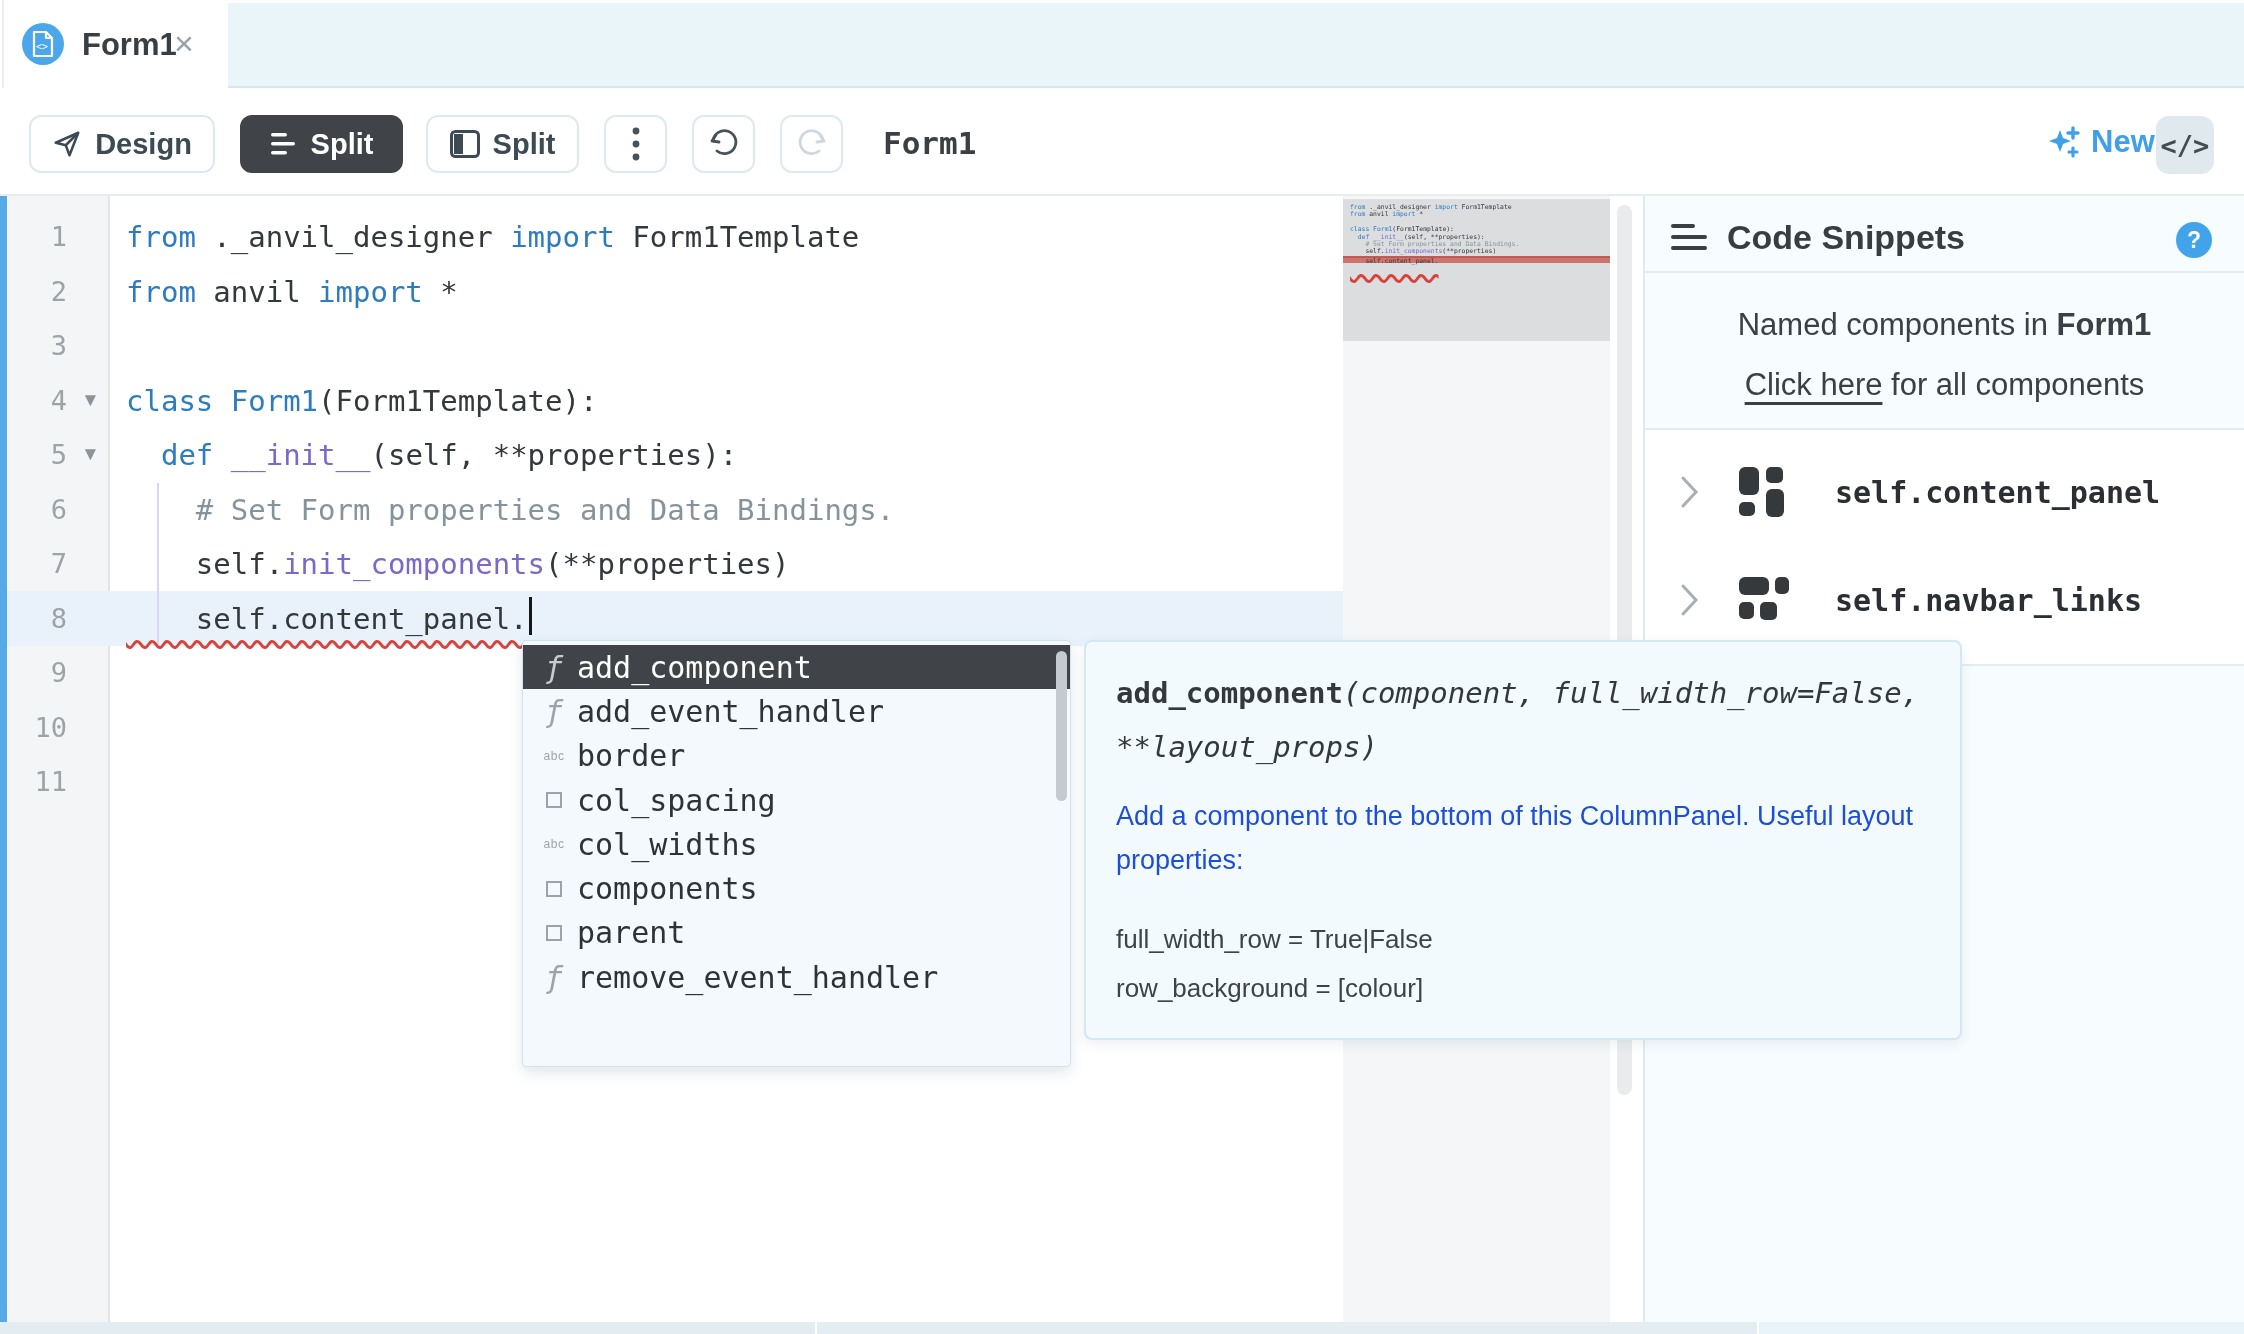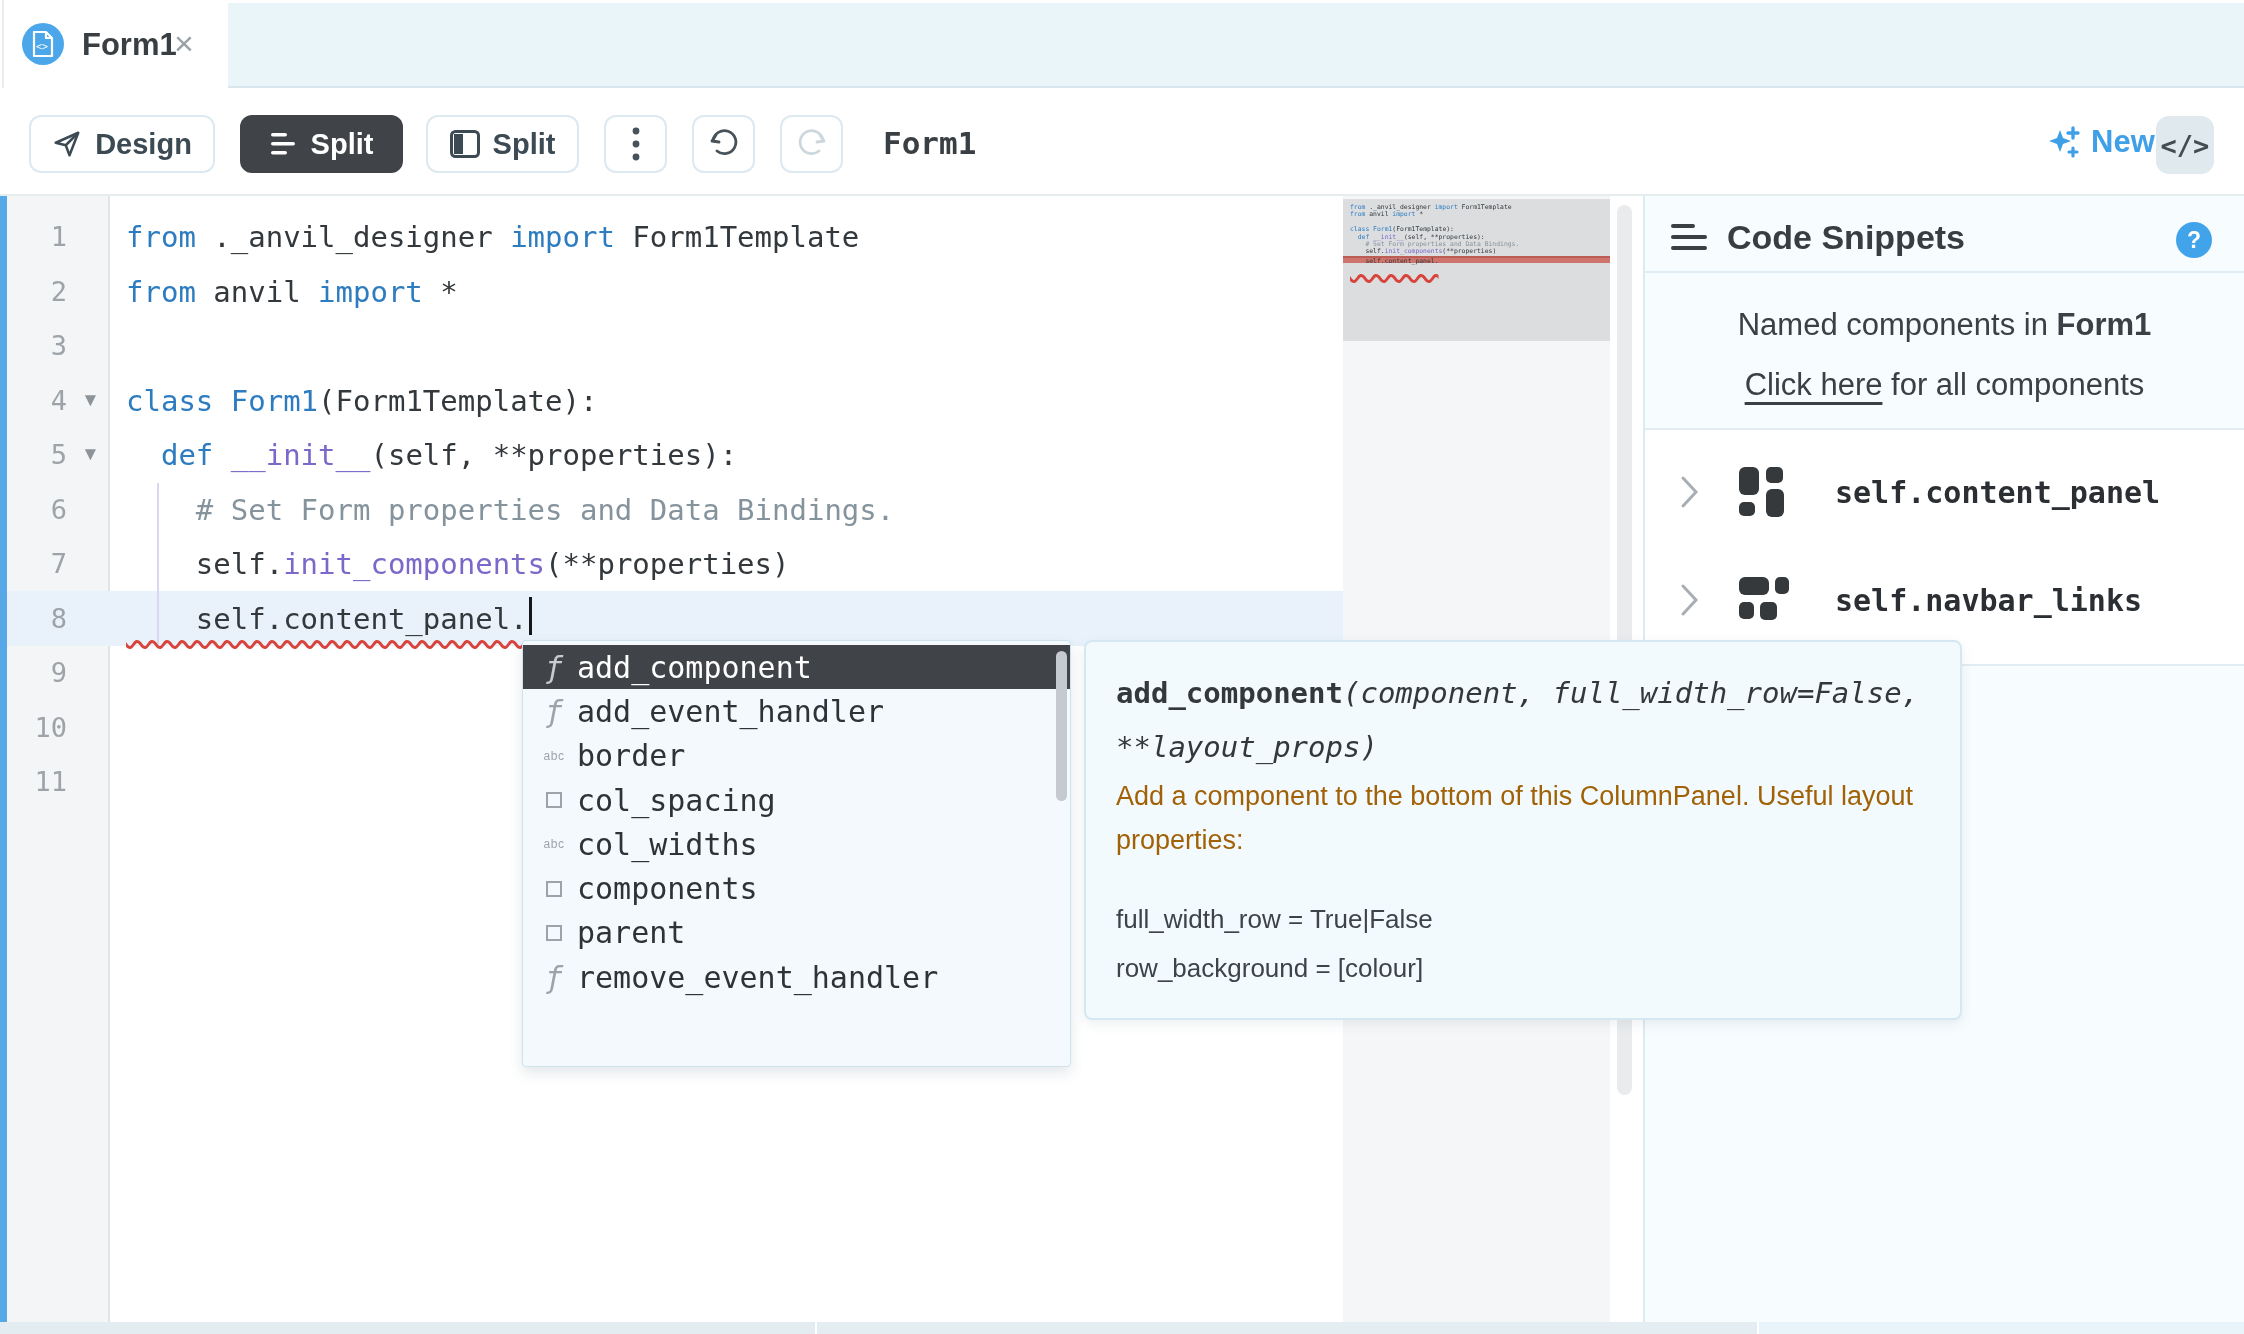--- a/index.html
+++ b/index.html
@@ -65,21 +65,21 @@
   .ac-row.sel { background:#404448; }
   .ac-row.sel .ac-label { color:#fff; }
   .ac-row.sel .ac-ic { color:#c9ccce; }
   .ac-thumb { position:absolute; right:3px; top:10px; width:11px; height:150px; background:#c5cacf; border-radius:6px; }
 
   
   .tip { position:absolute; left:1084px; top:640px; width:878px; background:#f3fafd; border:2px solid #d5e7f0; border-radius:8px; padding:24px 30px 34px; z-index:25; box-shadow:0 4px 12px rgba(70,100,120,.10); }
   .tip-sig { font-family:"DejaVu Sans Mono",monospace; font-size:29px; line-height:54px; color:#33383c; }
   .tip-sig b { font-weight:bold; }
   .tip-sig i { font-style:italic; }
-  .tip-desc { font-size:27px; line-height:44px; color:#a16207; max-width:800px; }
+  .tip-desc { margin-top:20px; font-size:27px; line-height:44px; color:#1d4ed8; max-width:800px; }
   .tip-prop { font-size:26px; color:#3c4349; }
   .tip-prop.first { margin-top:42px; }
   .tip-prop + .tip-prop { margin-top:18px; }
 
   
   .side { position:absolute; left:1643px; top:196px; width:601px; height:1126px; background:#f7fcfe; border-left:2px solid #dfeaf0; z-index:10; }
   .side-head { position:relative; height:77px; border-bottom:2px solid #e1edf3; }
   .snip-ic { position:absolute; left:26px; top:28px; width:36px; height:32px; }
   .snip-ic div { background:#3a3f43; height:4px; border-radius:2px; margin-bottom:7px; }
   .snip-ic .s1 { width:24px; } .snip-ic .s2 { width:36px; } .snip-ic .s3 { width:36px; }

